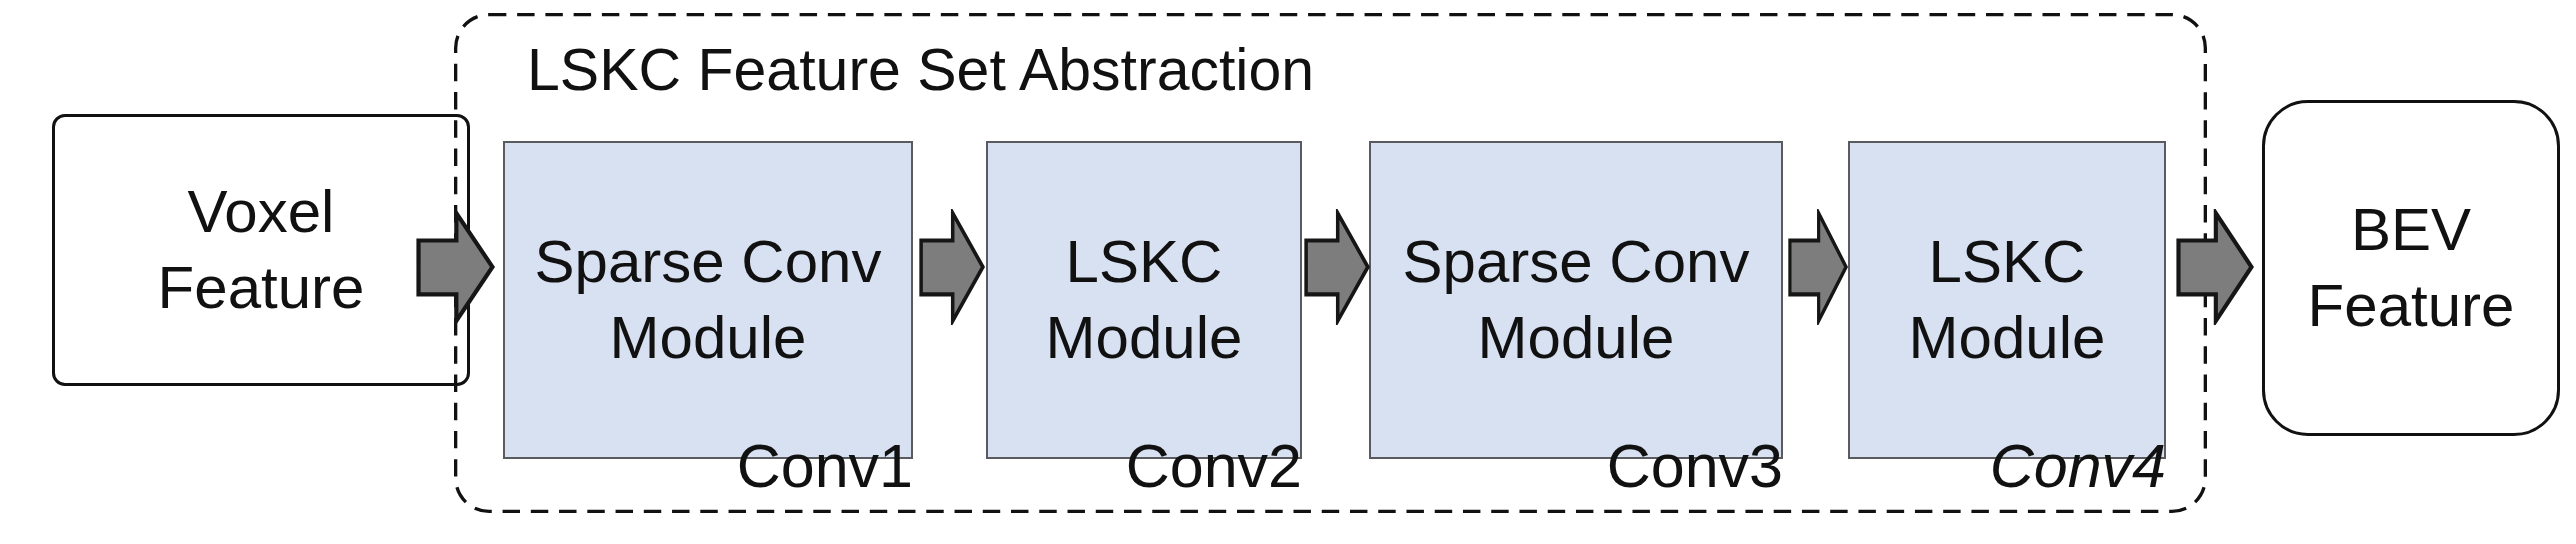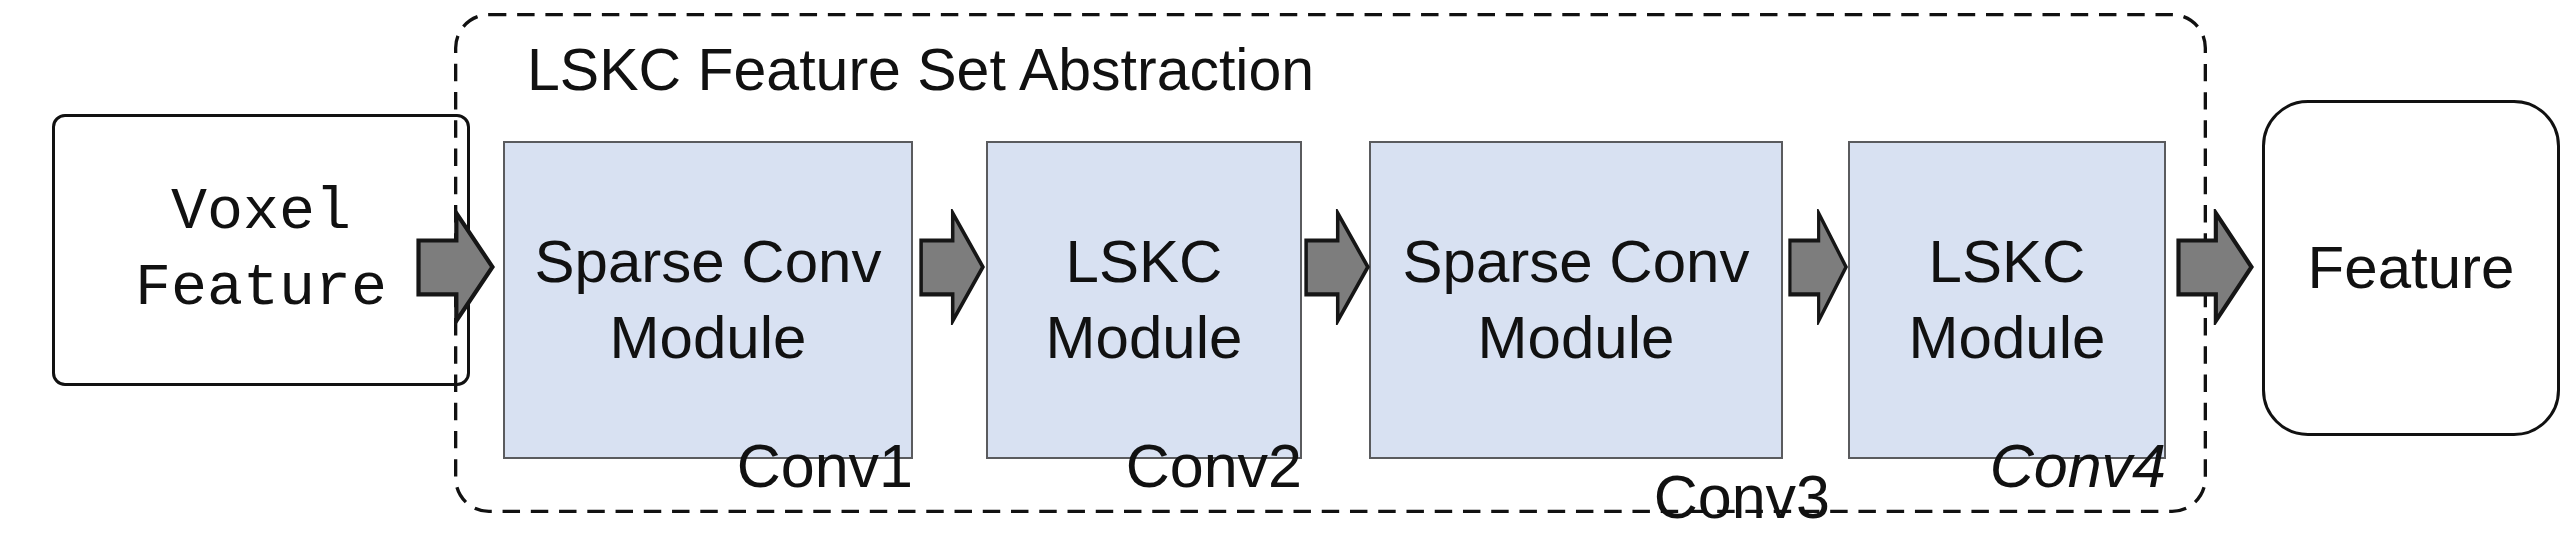--- a/index.html
+++ b/index.html
@@ -18,21 +18,21 @@
     box-sizing: border-box;
     background: #ffffff;
     border: 3.3px solid var(--node-border, #111111);
     display: flex;
     align-items: center;
     justify-content: center;
     text-align: center;
     font-size: 60px;
     line-height: 1.27;
   }
-  .rnode.input  { left: 52px;   top: 114px; width: 418px; height: 272px; border-radius: 13px; font-family: Liberation Mono, monospace; }
+  .rnode.input  { left: 52px;   top: 114px; width: 418px; height: 272px; border-radius: 13px; }
   .rnode.output { left: 2262px; top: 100px; width: 298px; height: 336px; border-radius: 46px; }
 
   
   .container-border {
     position: absolute;
     left: 454px; top: 13.3px;
     width: 1753px; height: 500px;
   }
   .container-border rect {
     fill: none;
@@ -70,21 +70,21 @@
   
   .caption {
     position: absolute;
     top: 433px;
     font-size: 61px;
     line-height: 1.1;
     text-align: right;
   }
   .caption.c0 { left: 503px;  width: 410px; }
   .caption.c1 { left: 986px; width: 316px; }
-  .caption.c2 { left: 1416px; width: 414px; margin-top: 31px; }
+  .caption.c2 { left: 1369px; width: 414px; }
   .caption.c3 { left: 1848px; width: 318px; font-style: italic; }
 
   
   .arrow {
     position: absolute;
     top: 209px;
     height: 116px;
   }
   .arrow svg { display: block; width: 100%; height: 100%; }
   .arrow polygon {
@@ -167,18 +167,19 @@
     </svg>
   </div>
   <div class="arrow a4">
     <svg viewBox="0 0 94 140" preserveAspectRatio="none">
       <polygon points="3,38 48,38 48,5 91,70 48,135 48,103 3,103"></polygon>
     </svg>
   </div>
 
   <div class="rnode output">
     <div>
+      <div>BEV</div>
       <div>Feature</div>
     </div>
   </div>
 
 </div>
 
 
 </body></html>

